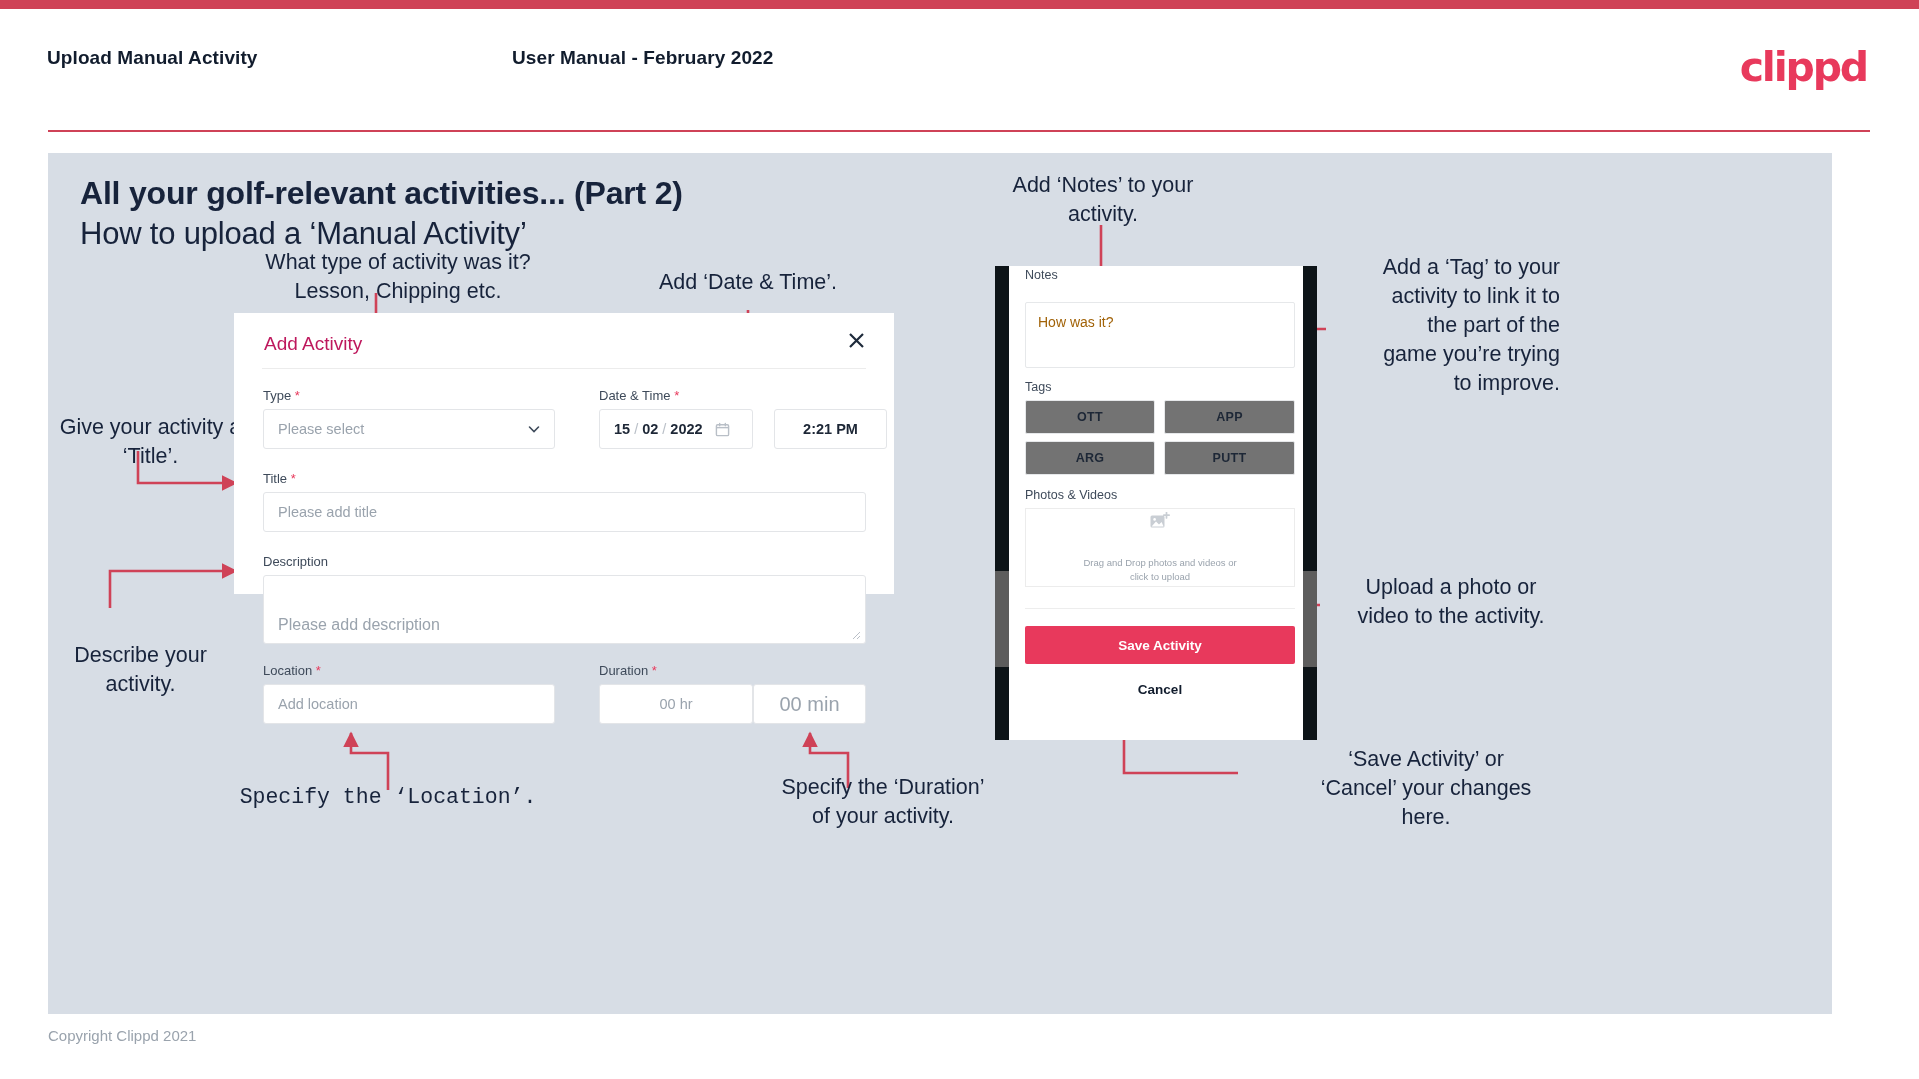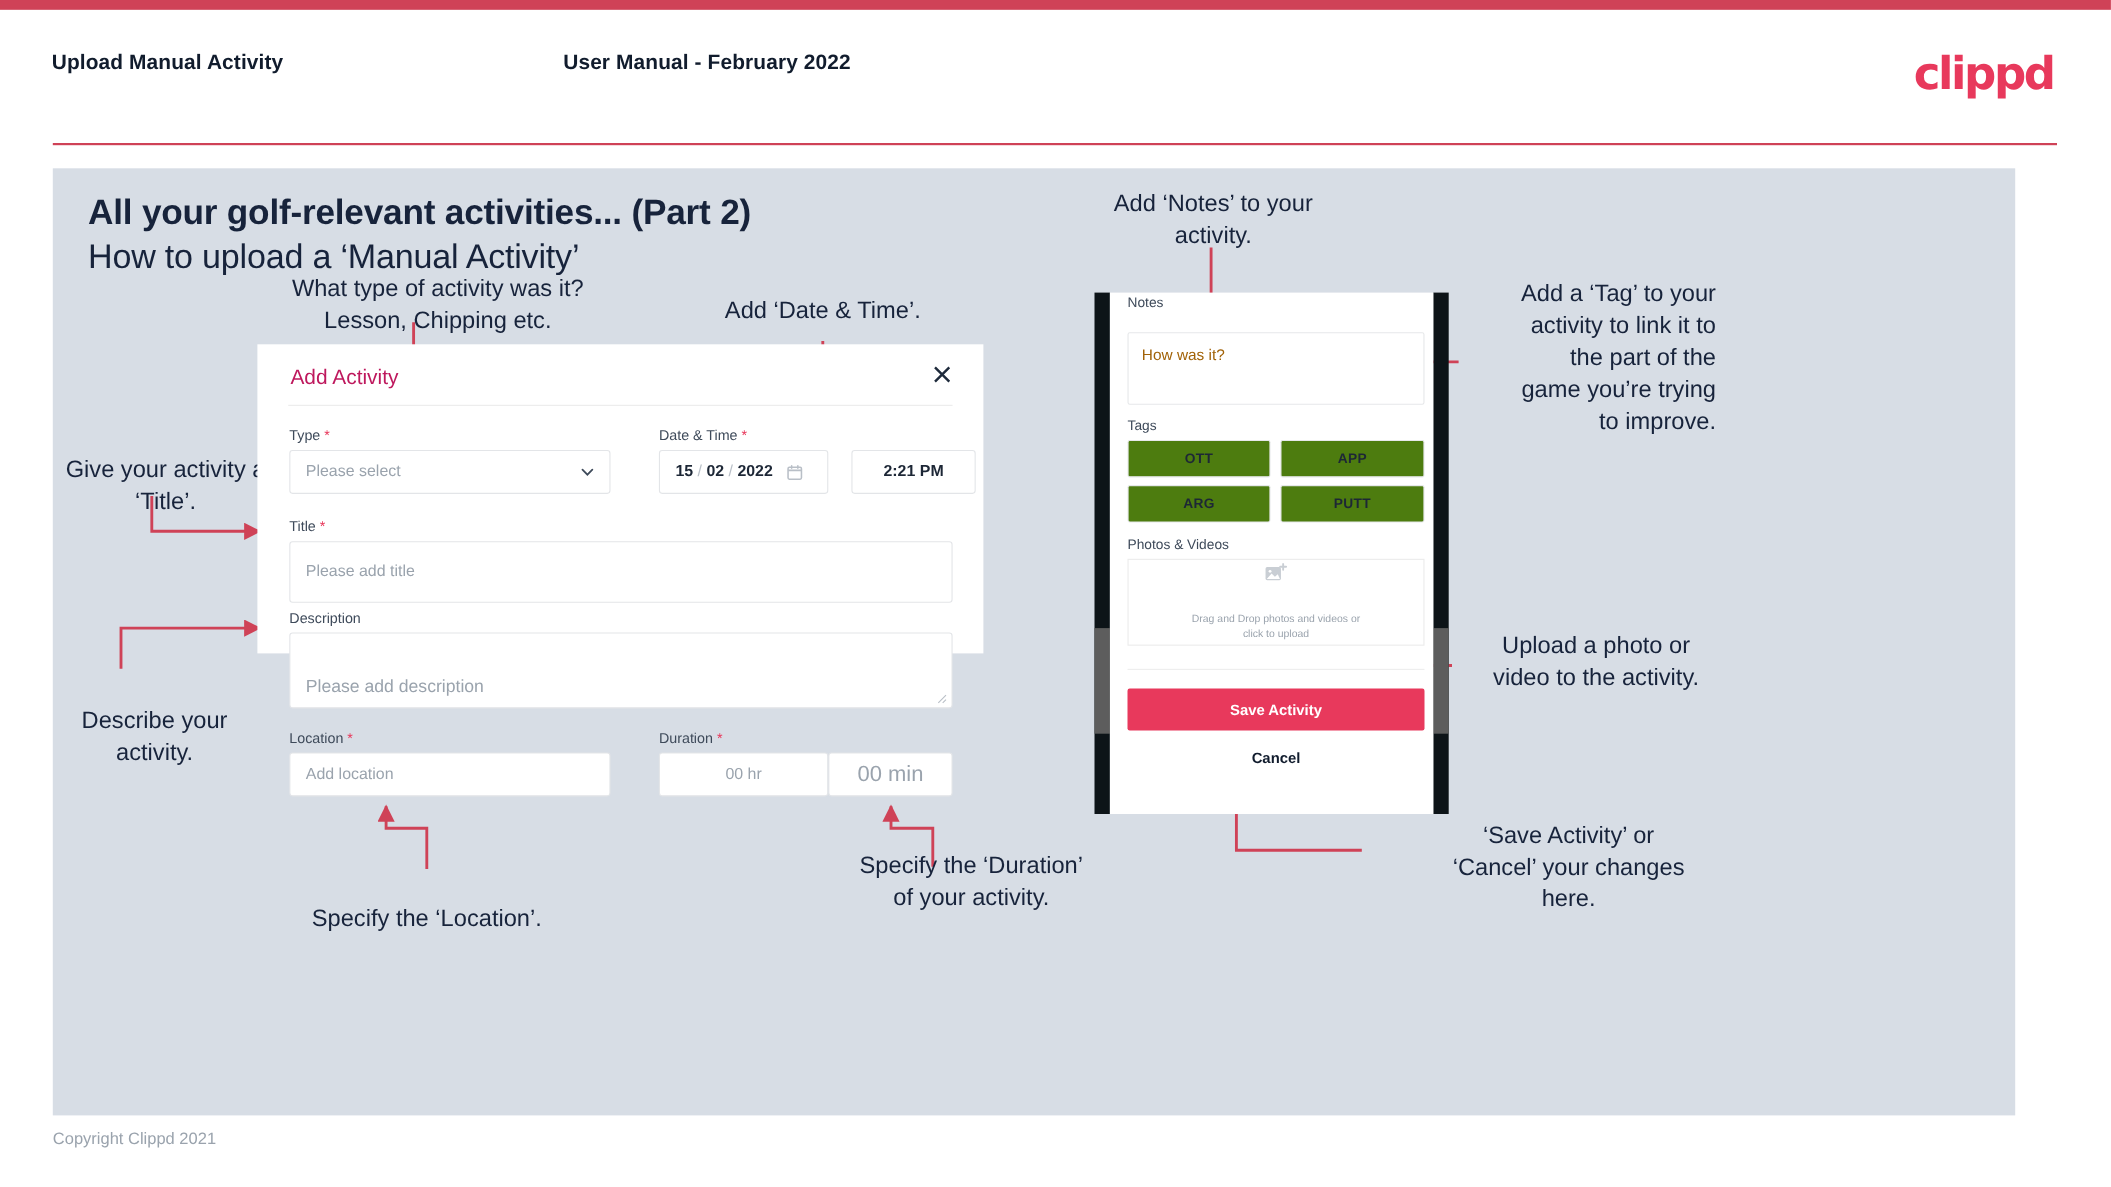--- a/index.html
+++ b/index.html
@@ -116,21 +116,21 @@
   }
   .phone-screen {
     position:absolute; left:14px; top:0; width:294px; height:474px; background:#fff;
   }
   .p-label { position:absolute; font-size:12.5px; color:#3e4a5a; }
   .p-input {
     position:absolute; border:1px solid #e6e8ea; background:#fff; border-radius:2px;
   }
   .p-ph { position:absolute; left:12px; top:11px; font-size:14px; color:#a16207; }
   .tag-btn {
-    position:absolute; border:1px solid #e6e8ea; background:#4d7c0f; border-radius:2px;
+    position:absolute; border:1px solid #e6e8ea; background:#737373; border-radius:2px;
     display:flex; align-items:center; justify-content:center;
     font-size:12.5px; font-weight:700; color:#1d2736; letter-spacing:.3px;
   }
   .drop-zone {
     position:absolute; border:1px solid #ececec; background:#fff;
     display:flex; flex-direction:column; align-items:center; justify-content:center;gap:20px;
   }
   .drop-txt { font-size:9.5px; color:#9aa3ad; text-align:center; line-height:14px; margin-top:6px; }
   .p-sep { position:absolute; height:1px; background:#ededed; }
   .save-btn {
@@ -210,21 +210,21 @@
     <div class="anno" style="left:0px; top:260px; width:205px;">
       <div>Give your activity a</div>
       <div>‘Title’.</div>
     </div>
 
     <div class="anno" style="left:0px; top:488px; width:185px;">
       <div>Describe your</div>
       <div>activity.</div>
     </div>
 
-    <div class="anno" style="left:180px; top:668px; width:320px;">
+    <div class="anno" style="left:180px; top:630px; width:320px;font-family:Liberation Mono, monospace;">
       <div>Specify the ‘Location’.</div>
     </div>
 
     <div class="anno" style="left:700px; top:620px; width:270px;">
       <div>Specify the ‘Duration’</div>
       <div>of your activity.</div>
     </div>
 
     <div class="anno" style="left:930px; top:18px; width:250px;">
       <div>Add ‘Notes’ to your</div>
@@ -290,21 +290,21 @@
         </svg>
       </div>
       <div class="input-box" style="left:540px; top:96px; width:113px; height:40px; justify-content:center;">
         <span class="val">2:21 PM</span>
       </div>
 
       <div class="fld-label" style="left:29px; top:158px;">
         <span>Title</span>
         <span class="req">*</span>
       </div>
-      <div class="input-box" style="left:29px; top:179px; width:603px; height:56px;">
+      <div class="input-box" style="left:29px; top:179px; width:603px; height:40px;">
         <span class="ph">Please add title</span>
       </div>
 
       <div class="fld-label" style="left:29px; top:241px;">
         <span>Description</span>
       </div>
       <div class="textarea-box" style="left:29px; top:262px; width:603px; height:69px;">
         <span class="ta-ph">Please add description</span>
         <svg class="resize-grip" viewBox="0 0 9 9">
           <path d="M8,1 L1,8 M8,5 L5,8" stroke="#b9bfc7" stroke-width="1" fill="none"></path>

